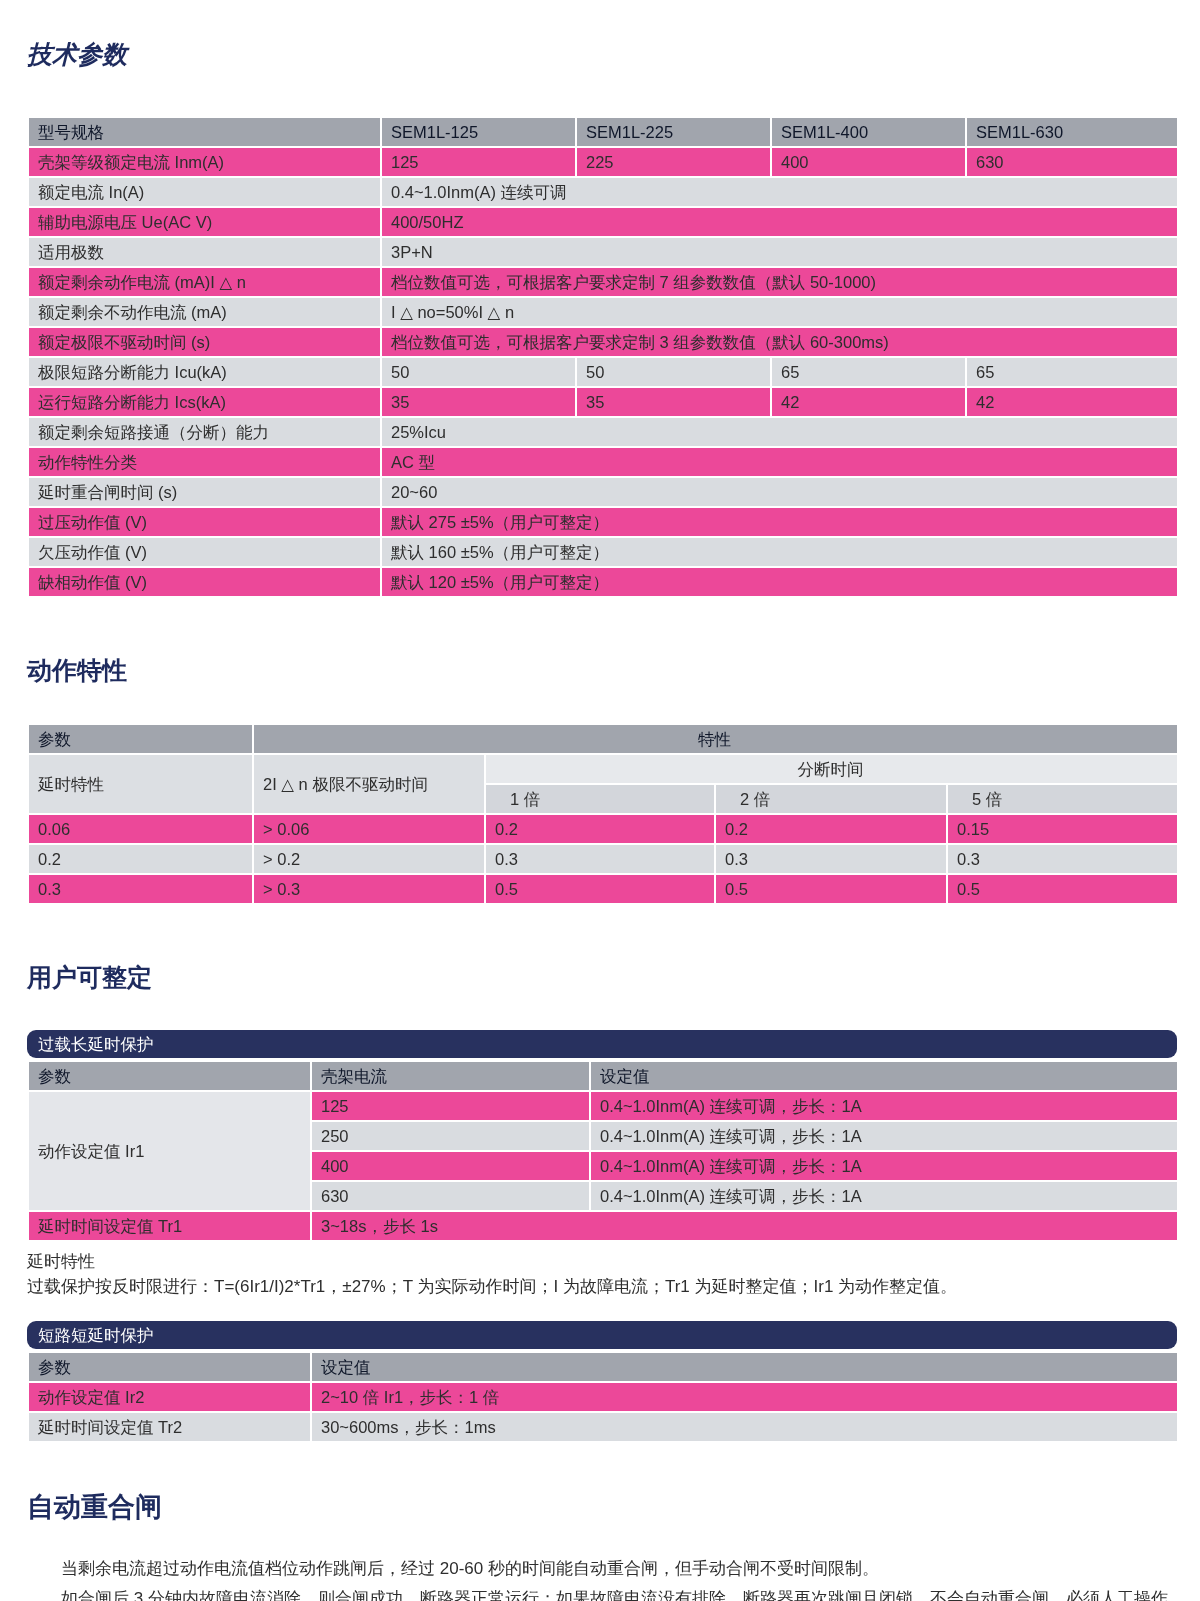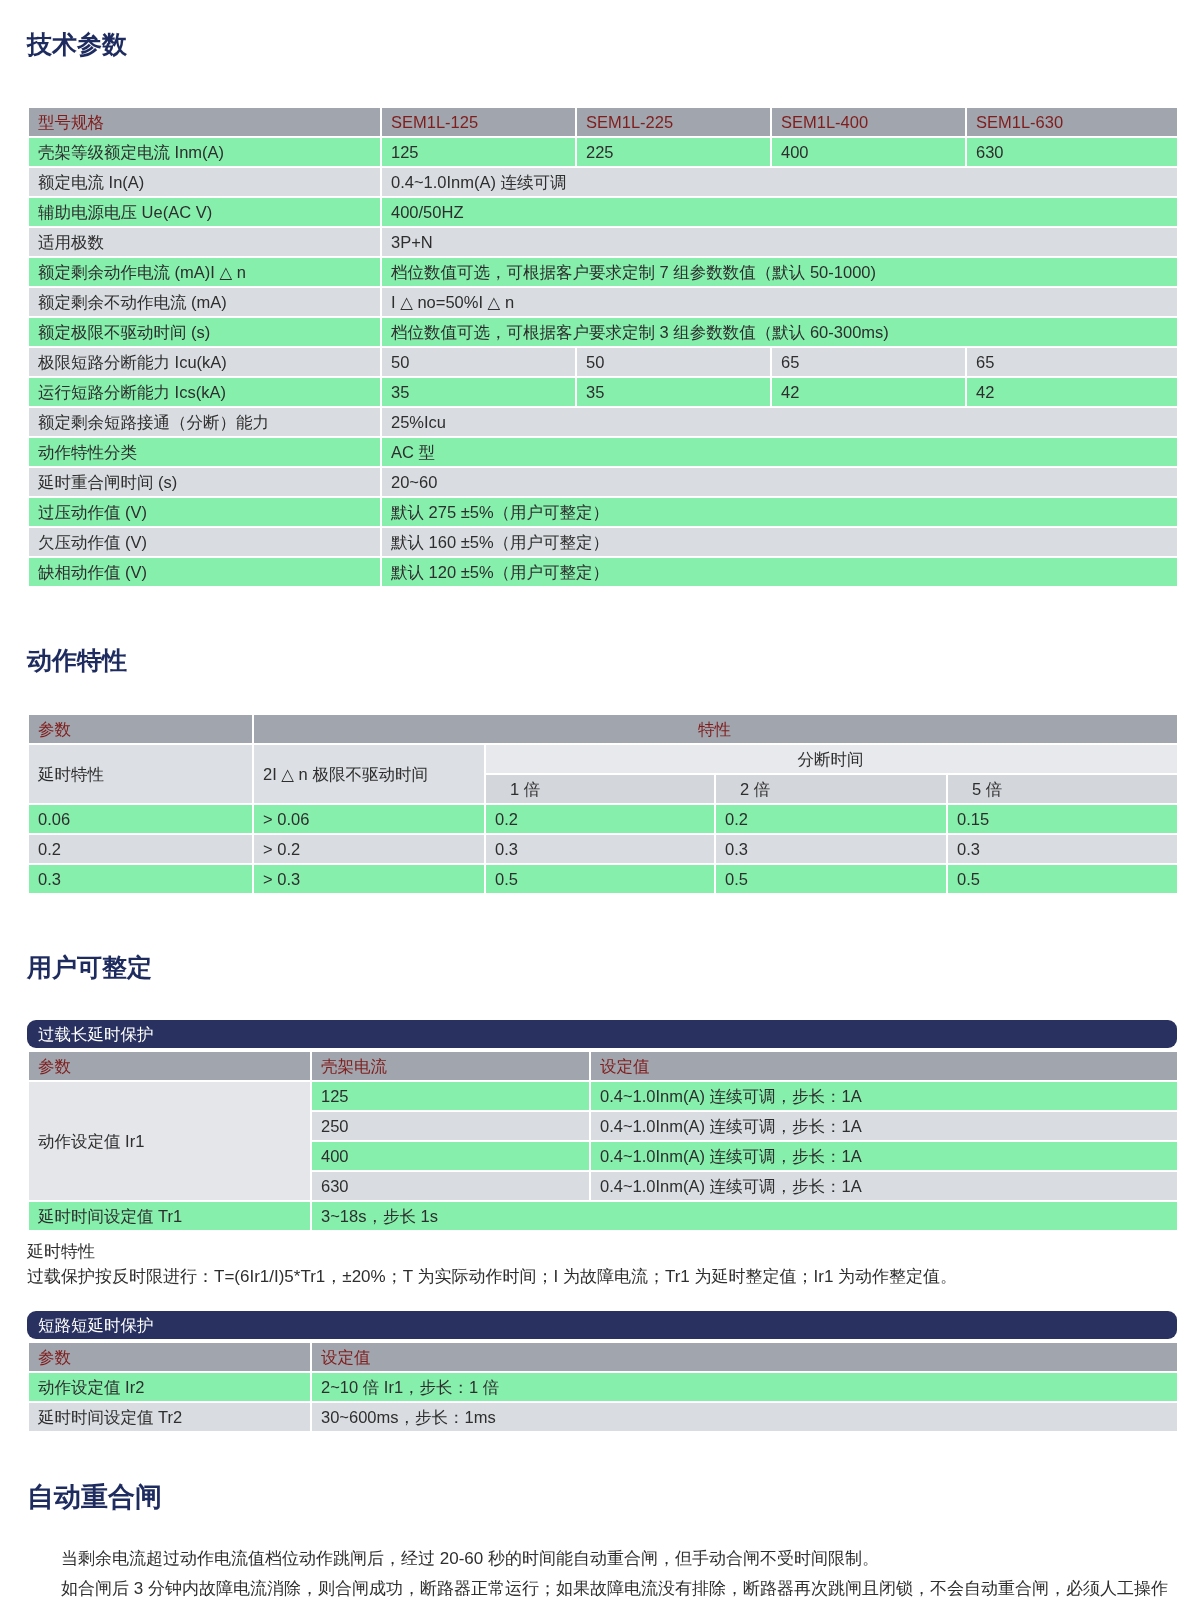--- a/index.html
+++ b/index.html
@@ -1,25 +1,25 @@
 <!DOCTYPE html>
 <html><head>
 <meta charset="utf-8">
 <style>
   html,body{margin:0;padding:0;background:#fff;}
   body{width:1200px;min-height:1601px;color:#2e2e2e;font-family:"Liberation Sans",sans-serif;}
   .page{width:1150px;margin-left:27px;}
   .sec-title{color:#1e2b5e;font-size:25px;font-weight:bold;margin:0;line-height:30px;}
   .sec-title.big{font-size:27px;line-height:32px;}
-  #title-tech{padding-top:29px;}
+  #title-tech{padding-top:39px;font-style:italic;}
   table{border-collapse:collapse;table-layout:fixed;width:1150px;}
   td,th{border:2px solid #fff;height:27px;padding:1px 4px 0 9px;font-size:16.5px;text-align:left;
         font-weight:normal;vertical-align:middle;line-height:1.15;overflow:hidden;white-space:nowrap;}
-  .hdr th{background:#a1a5ad;color:#7f1d1d;}
-  .r-light td{background:#86efac;}
+  .hdr th{background:#a1a5ad;color:#0f172a;}
+  .r-light td{background:#ec4899;}
   .r-dark td{background:#d9dce0;}
   .center{text-align:center;padding-left:2px;}
   .bcell{background:#dcdfe3 !important;}
   .breakhdr{background:#e7e9ec !important;}
   .multrow td{background:#d3d6db;padding-left:24px;}
   .merged{background:#e4e6ea !important;}
   .tbl-tech{margin-top:47px;}
   #title-action{margin-top:60px;font-family:Liberation Mono, monospace;}
   .tbl-action{margin-top:35px;}
   #title-protect{margin-top:57px;}
@@ -211,21 +211,21 @@
     </tr>
     <tr class="r-light">
       <td>延时时间设定值 Tr1</td>
       <td colspan="2">3~18s，步长 1s</td>
     </tr>
   </tbody>
     </table>
 
   <div class="note">
     <div>延时特性</div>
-    <div>过载保护按反时限进行：T=(6Ir1/I)5*Tr1，±20%；T 为实际动作时间；I 为故障电流；Tr1 为延时整定值；Ir1 为动作整定值。</div>
+    <div>过载保护按反时限进行：T=(6Ir1/I)2*Tr1，±27%；T 为实际动作时间；I 为故障电流；Tr1 为延时整定值；Ir1 为动作整定值。</div>
   </div>
 
   <div id="bar-short" class="navy-bar">短路短延时保护</div>
 
   <table>
     <colgroup>
         <col style="width:283px">
         <col style="width:867px">
       </colgroup>
     <tbody>

